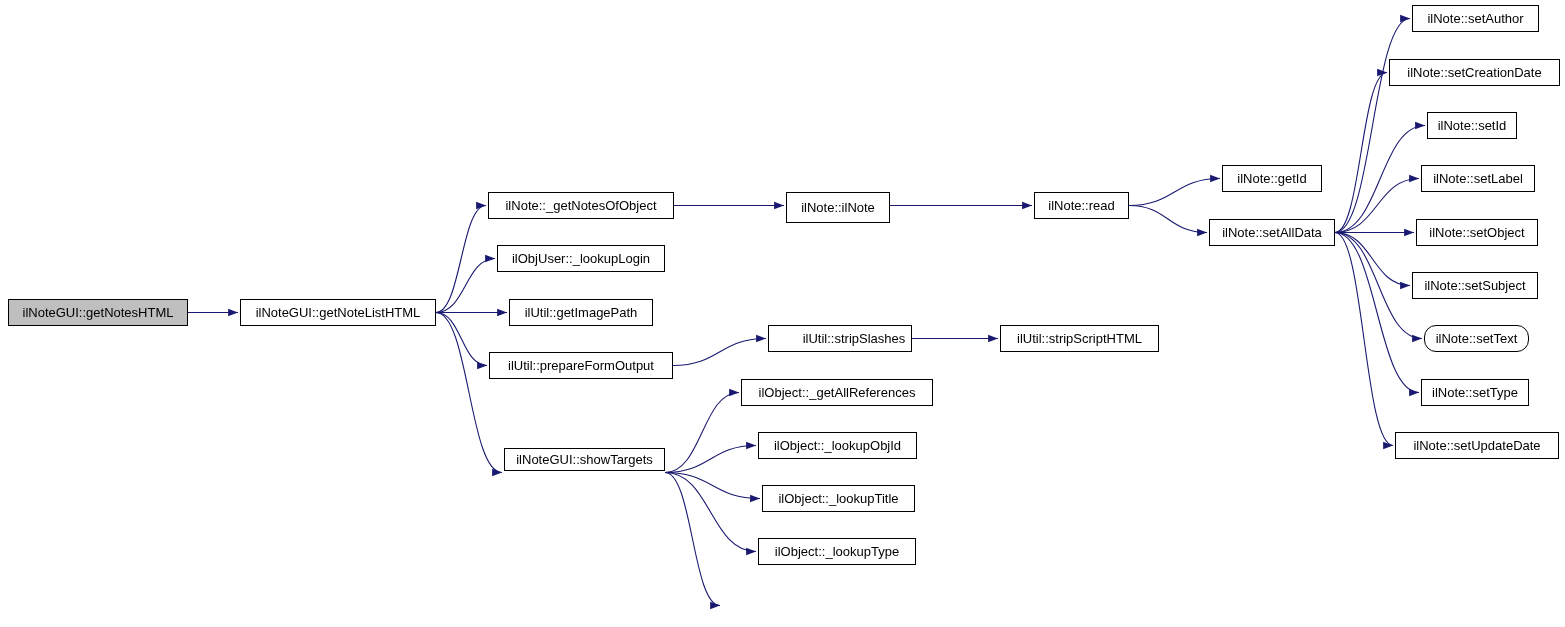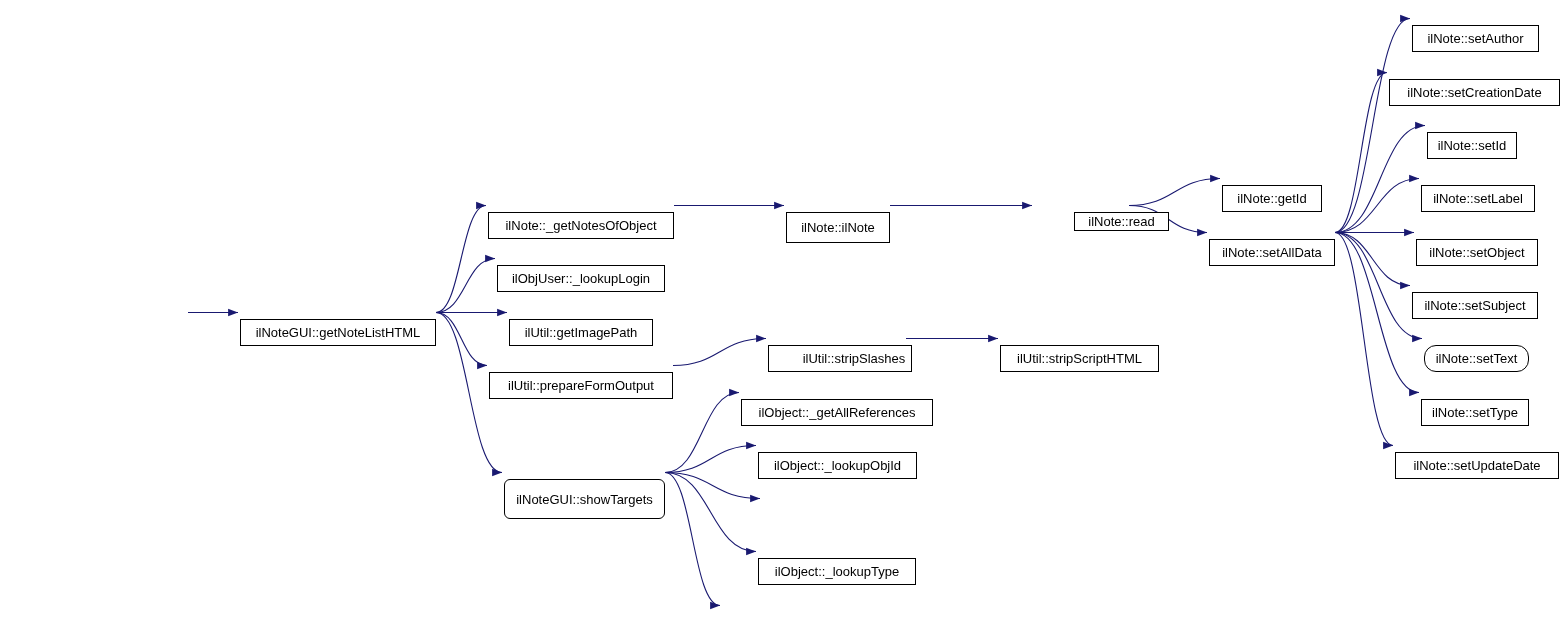--- a/index.html
+++ b/index.html
@@ -28,21 +28,20 @@
     background: #ffffff;
     color: #000000;
     display: flex;
     align-items: center;
     justify-content: center;
     font-size: 13px;
     line-height: 1;
     white-space: nowrap;
     cursor: pointer;
     z-index: 2;
-    margin-top: 20px;
   }
   .node.highlight {
     background: var(--highlight-fill, #bfbfbf);
     cursor: default;
   }
   .edge {
     fill: none;
     stroke: var(--edge-color, #191970);
     stroke-width: 1.1;
   }
@@ -77,33 +76,35 @@
       <path d="M 1335 232.5 C 1372.5 232.5, 1372.5 18.5, 1410 18.5" class="edge" marker-end="url(#arrow)"></path>
       <path d="M 1335 232.5 C 1361 232.5, 1361 72.5, 1387 72.5" class="edge" marker-end="url(#arrow)"></path>
       <path d="M 1335 232.5 C 1380 232.5, 1380 125.5, 1425 125.5" class="edge" marker-end="url(#arrow)"></path>
       <path d="M 1335 232.5 C 1377 232.5, 1377 178.5, 1419 178.5" class="edge" marker-end="url(#arrow)"></path>
       <path d="M 1335 232.5 C 1374.5 232.5, 1374.5 232.5, 1414 232.5" class="edge" marker-end="url(#arrow)"></path>
       <path d="M 1335 232.5 C 1372.5 232.5, 1372.5 285.5, 1410 285.5" class="edge" marker-end="url(#arrow)"></path>
       <path d="M 1335 232.5 C 1378.5 232.5, 1378.5 338.5, 1422 338.5" class="edge" marker-end="url(#arrow)"></path>
       <path d="M 1335 232.5 C 1377 232.5, 1377 392.5, 1419 392.5" class="edge" marker-end="url(#arrow)"></path>
       <path d="M 1335 232.5 C 1364 232.5, 1364 445.5, 1393 445.5" class="edge" marker-end="url(#arrow)"></path>
     </svg>
+<div class="node highlight" style="left: 8px; top: 299px; width: 180px; height: 27px;">ilNoteGUI::getNotesHTML</div>
     <div class="node" style="left: 240px; top: 299px; width: 196px; height: 27px;">ilNoteGUI::getNoteListHTML</div>
     <div class="node" style="left: 488px; top: 192px; width: 186px; height: 27px;">ilNote::_getNotesOfObject</div>
     <div class="node" style="left: 497px; top: 245px; width: 168px; height: 27px;">ilObjUser::_lookupLogin</div>
     <div class="node" style="left: 509px; top: 299px; width: 144px; height: 27px;">ilUtil::getImagePath</div>
     <div class="node" style="left: 489px; top: 352px; width: 184px; height: 27px;">ilUtil::prepareFormOutput</div>
-    <div class="node" style="left: 504px; top: 459px; width: 161px; height: 40px; border-radius: 6px;">ilNoteGUI::showTargets</div>
+    <div class="node" style="left: 504px; top: 448px; width: 161px; height: 23px;">ilNoteGUI::showTargets</div>
     <div class="node" style="left: 786px; top: 192px; width: 104px; height: 31px;">ilNote::ilNote</div>
     <div class="node" style="left: 768px; top: 325px; width: 144px; height: 27px; padding-left: 28px;">ilUtil::stripSlashes</div>
     <div class="node" style="left: 1000px; top: 325px; width: 159px; height: 27px;">ilUtil::stripScriptHTML</div>
     <div class="node" style="left: 741px; top: 379px; width: 192px; height: 27px;">ilObject::_getAllReferences</div>
     <div class="node" style="left: 758px; top: 432px; width: 159px; height: 27px;">ilObject::_lookupObjId</div>
+    <div class="node" style="left: 762px; top: 485px; width: 153px; height: 27px;">ilObject::_lookupTitle</div>
     <div class="node" style="left: 758px; top: 538px; width: 158px; height: 27px;">ilObject::_lookupType</div>
-    <div class="node" style="left: 1074px; top: 192px; width: 95px; height: 19px;">ilNote::read</div>
+    <div class="node" style="left: 1034px; top: 192px; width: 95px; height: 27px;">ilNote::read</div>
     <div class="node" style="left: 1222px; top: 165px; width: 100px; height: 27px;">ilNote::getId</div>
     <div class="node" style="left: 1209px; top: 219px; width: 126px; height: 27px;">ilNote::setAllData</div>
     <div class="node" style="left: 1412px; top: 5px; width: 127px; height: 27px;">ilNote::setAuthor</div>
     <div class="node" style="left: 1389px; top: 59px; width: 171px; height: 27px;">ilNote::setCreationDate</div>
     <div class="node" style="left: 1427px; top: 112px; width: 90px; height: 27px;">ilNote::setId</div>
     <div class="node" style="left: 1421px; top: 165px; width: 114px; height: 27px;">ilNote::setLabel</div>
     <div class="node" style="left: 1416px; top: 219px; width: 122px; height: 27px;">ilNote::setObject</div>
     <div class="node" style="left: 1412px; top: 272px; width: 126px; height: 27px;">ilNote::setSubject</div>
     <div class="node" style="left: 1424px; top: 325px; width: 105px; height: 27px; border-radius: 12px;">ilNote::setText</div>
     <div class="node" style="left: 1421px; top: 379px; width: 108px; height: 27px;">ilNote::setType</div>

